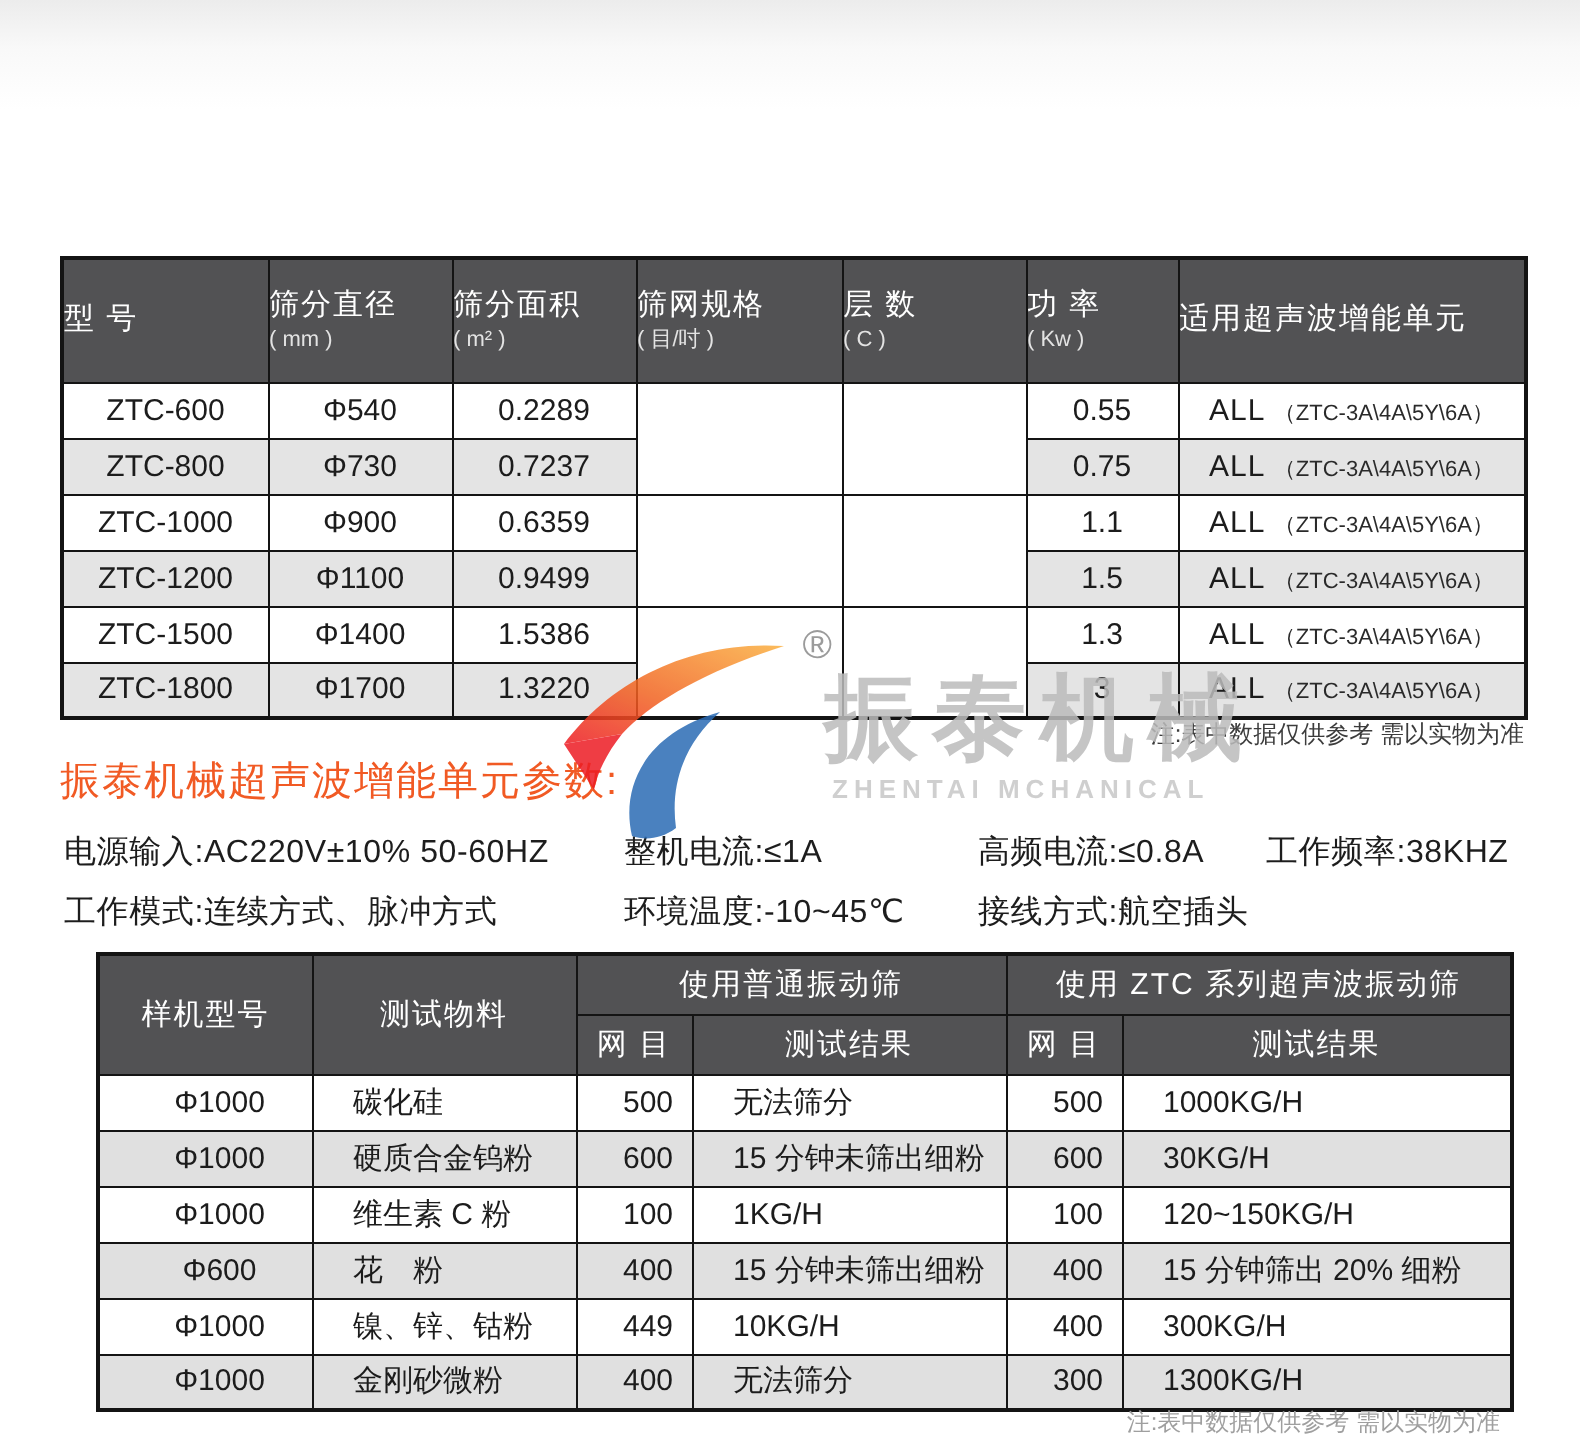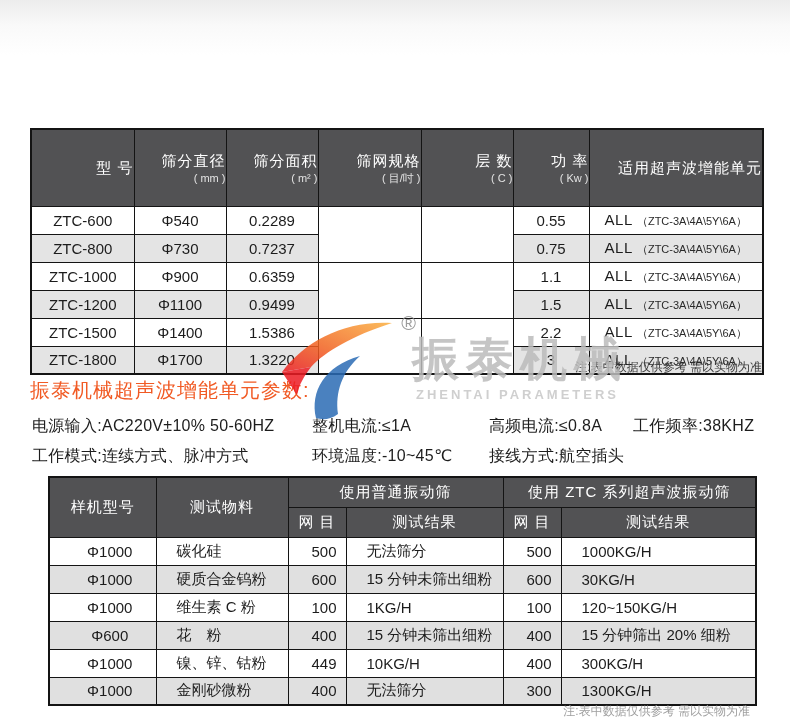--- a/index.html
+++ b/index.html
@@ -17,21 +17,21 @@
     background:linear-gradient(90deg,#8a8a8a 0%,#1c1c1c 14%,#1c1c1c 86%,#8a8a8a 100%); }
 
   
   table { border-collapse:collapse; table-layout:fixed; background:#fff; }
   th, td { border:1px solid #141414; overflow:hidden; white-space:nowrap; }
   th { background:#525254; color:#fff; font-weight:normal; }
   .h-main { font-size:15px; letter-spacing:1px; line-height:1.35; }
   .h-unit { font-size:11px; color:#e3e3e3; line-height:1.2; margin-top:1px; }
 
   .t1 { position:absolute; top:128px; left:30px; width:732px; border:2px solid #141414; z-index:1; }
-  .t1 thead th { height:77px; text-align:right; vertical-align:middle; }
+  .t1 thead th { height:62px; text-align:left; vertical-align:middle; }
   .t1 td { height:28px; text-align:center; font-size:15px; color:#1c1c1c; }
   .t1 tr.alt td { background:#e4e4e4; }
   .t1 td.merged { background:#fff; }
   .all-label { font-size:15px; letter-spacing:0.5px; }
   .all-detail { font-size:11px; color:#2a2a2a; }
 
   .note1 { position:absolute; top:359px; right:28px; font-size:12px; color:#3c3c3c; z-index:2; }
 
   
   .watermark { position:absolute; top:310px; left:280px; display:flex; align-items:flex-start;
@@ -145,21 +145,21 @@
         <td>0.9499</td>
         <td>1.5</td>
         <td><span class="all-label">ALL</span> <span class="all-detail">（ZTC-3A\4A\5Y\6A）</span></td>
       </tr>
       <tr>
         <td>ZTC-1500</td>
         <td>Φ1400</td>
         <td>1.5386</td>
         <td class="merged" rowspan="2"></td>
         <td class="merged" rowspan="2"></td>
-        <td>2.2</td>
+        <td>1.3</td>
         <td><span class="all-label">ALL</span> <span class="all-detail">（ZTC-3A\4A\5Y\6A）</span></td>
       </tr>
       <tr class="alt">
         <td>ZTC-1800</td>
         <td>Φ1700</td>
         <td>1.3220</td>
         <td>3</td>
         <td><span class="all-label">ALL</span> <span class="all-detail">（ZTC-3A\4A\5Y\6A）</span></td>
       </tr>
     </tbody>
@@ -178,21 +178,21 @@
           </linearGradient>
         </defs>
         <path d="M2,62 C26,30 66,10 112,13 C72,26 46,41 31,57 Z" fill="url(#og)"></path>
         <path d="M2,62 L31,57 C24,66 19,75 17,85 Z" fill="#ed1c24"></path>
         <path d="M36,108 C30,82 44,56 80,46 C62,62 55,82 58,104 C50,110 42,110 36,108 Z" fill="#2b6cb5"></path>
       </svg>
       <span class="wm-reg">®</span>
     </div>
     <div class="wm-text">
       <div class="wm-cn">振泰机械</div>
-      <div class="wm-en">ZHENTAI PARAMETERS</div>
+      <div class="wm-en">ZHENTAI MCHANICAL</div>
     </div>
   </div>
 
   <div class="section-title">振泰机械超声波增能单元参数:</div>
   <div class="spec s11">电源输入:AC220V±10%  50-60HZ</div>
   <div class="spec s12">整机电流:≤1A</div>
   <div class="spec s13">高频电流:≤0.8A</div>
   <div class="spec s14">工作频率:38KHZ</div>
   <div class="spec s21">工作模式:连续方式、脉冲方式</div>
   <div class="spec s22">环境温度:-10~45℃</div>

